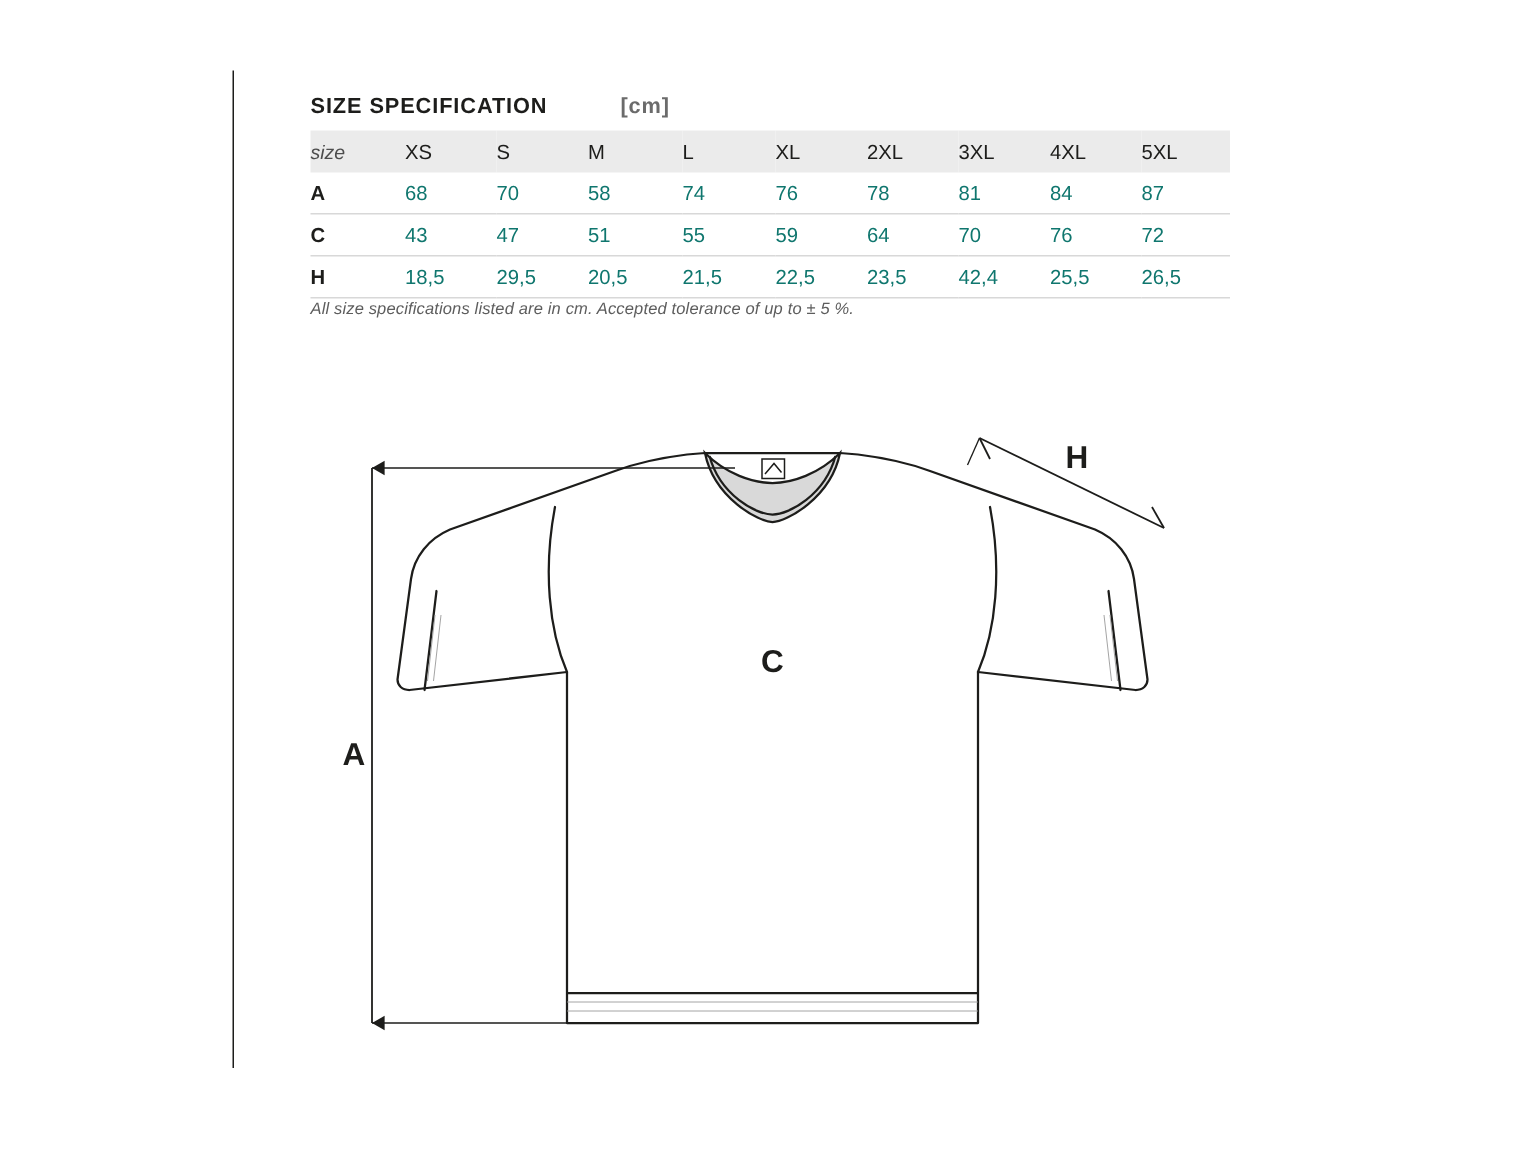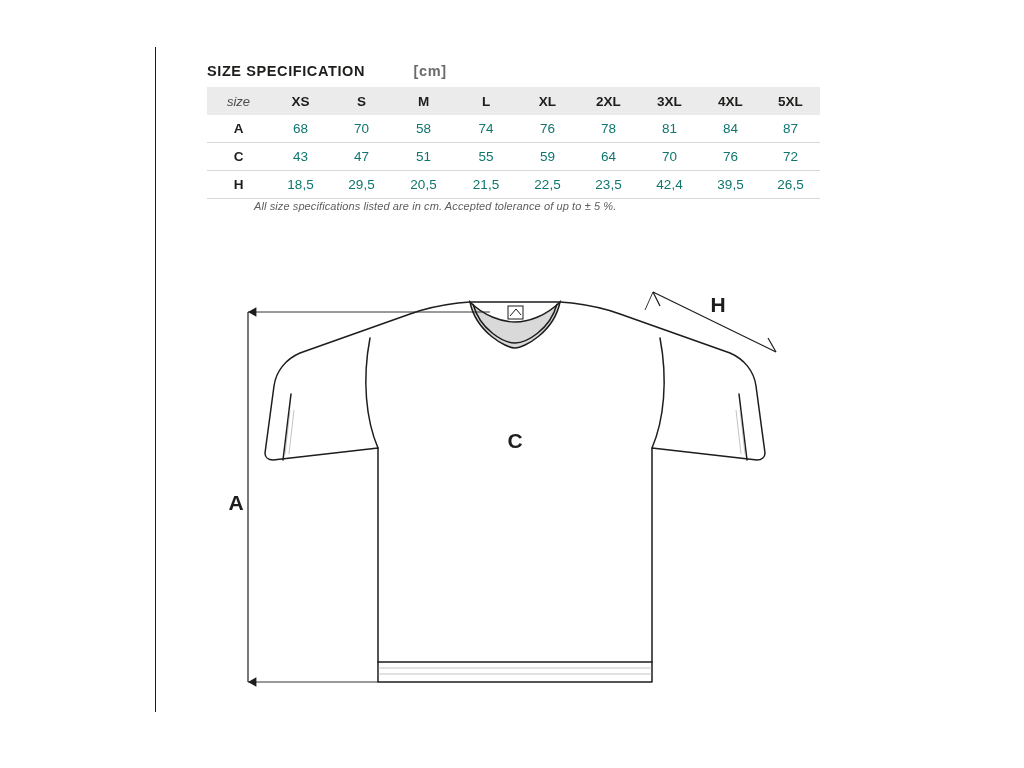--- a/index.html
+++ b/index.html
@@ -47,30 +47,30 @@
   
   .spec-table {
     position: absolute;
     left: 207px;
     top: 87px;
     border-collapse: collapse;
     width: 613px;
     table-layout: fixed;
   }
   .spec-table td, .spec-table th {
-    text-align: center;
+    text-align: left;
     font-size: 13.5px;
     color: #1d1d1b;
     padding: 0;
     height: 27px;
     vertical-align: middle;
   }
   .spec-table thead th {
     background: #ebebeb;
-    font-weight: bold;
+    font-weight: normal;
     font-size: 13.5px;
     height: 28px;
   }
   .spec-table thead th.hdr-size {
     font-weight: normal;
     font-style: italic;
     color: #4d4d4d;
     font-size: 13px;
   }
   .spec-table tbody td {
@@ -86,21 +86,20 @@
     color: #1d1d1b;
   }
   .note {
     position: absolute;
     left: 207px;
     top: 200px;
     font-size: 11px;
     font-style: italic;
     color: #5d5d5d;
     letter-spacing: 0.1px;
-    margin-left: 47px;
   }
   
   .drawing {
     position: absolute;
     left: 190px;
     top: 270px;
     width: 650px;
     height: 440px;
   }
   .drawing svg { display: block; }
@@ -171,21 +170,21 @@
       </tr>
       <tr>
         <td class="rowlabel">H</td>
         <td>18,5</td>
         <td>29,5</td>
         <td>20,5</td>
         <td>21,5</td>
         <td>22,5</td>
         <td>23,5</td>
         <td>42,4</td>
-        <td>39,5</td>
+        <td>25,5</td>
         <td>26,5</td>
       </tr>
     </tbody>
   </table>
 
   <div class="note">All size specifications listed are in cm. Accepted tolerance of up to ± 5 %.</div>
 
   <div class="drawing">
     <svg width="650" height="440" viewBox="0 0 650 440" xmlns="http://www.w3.org/2000/svg">
       <defs>

